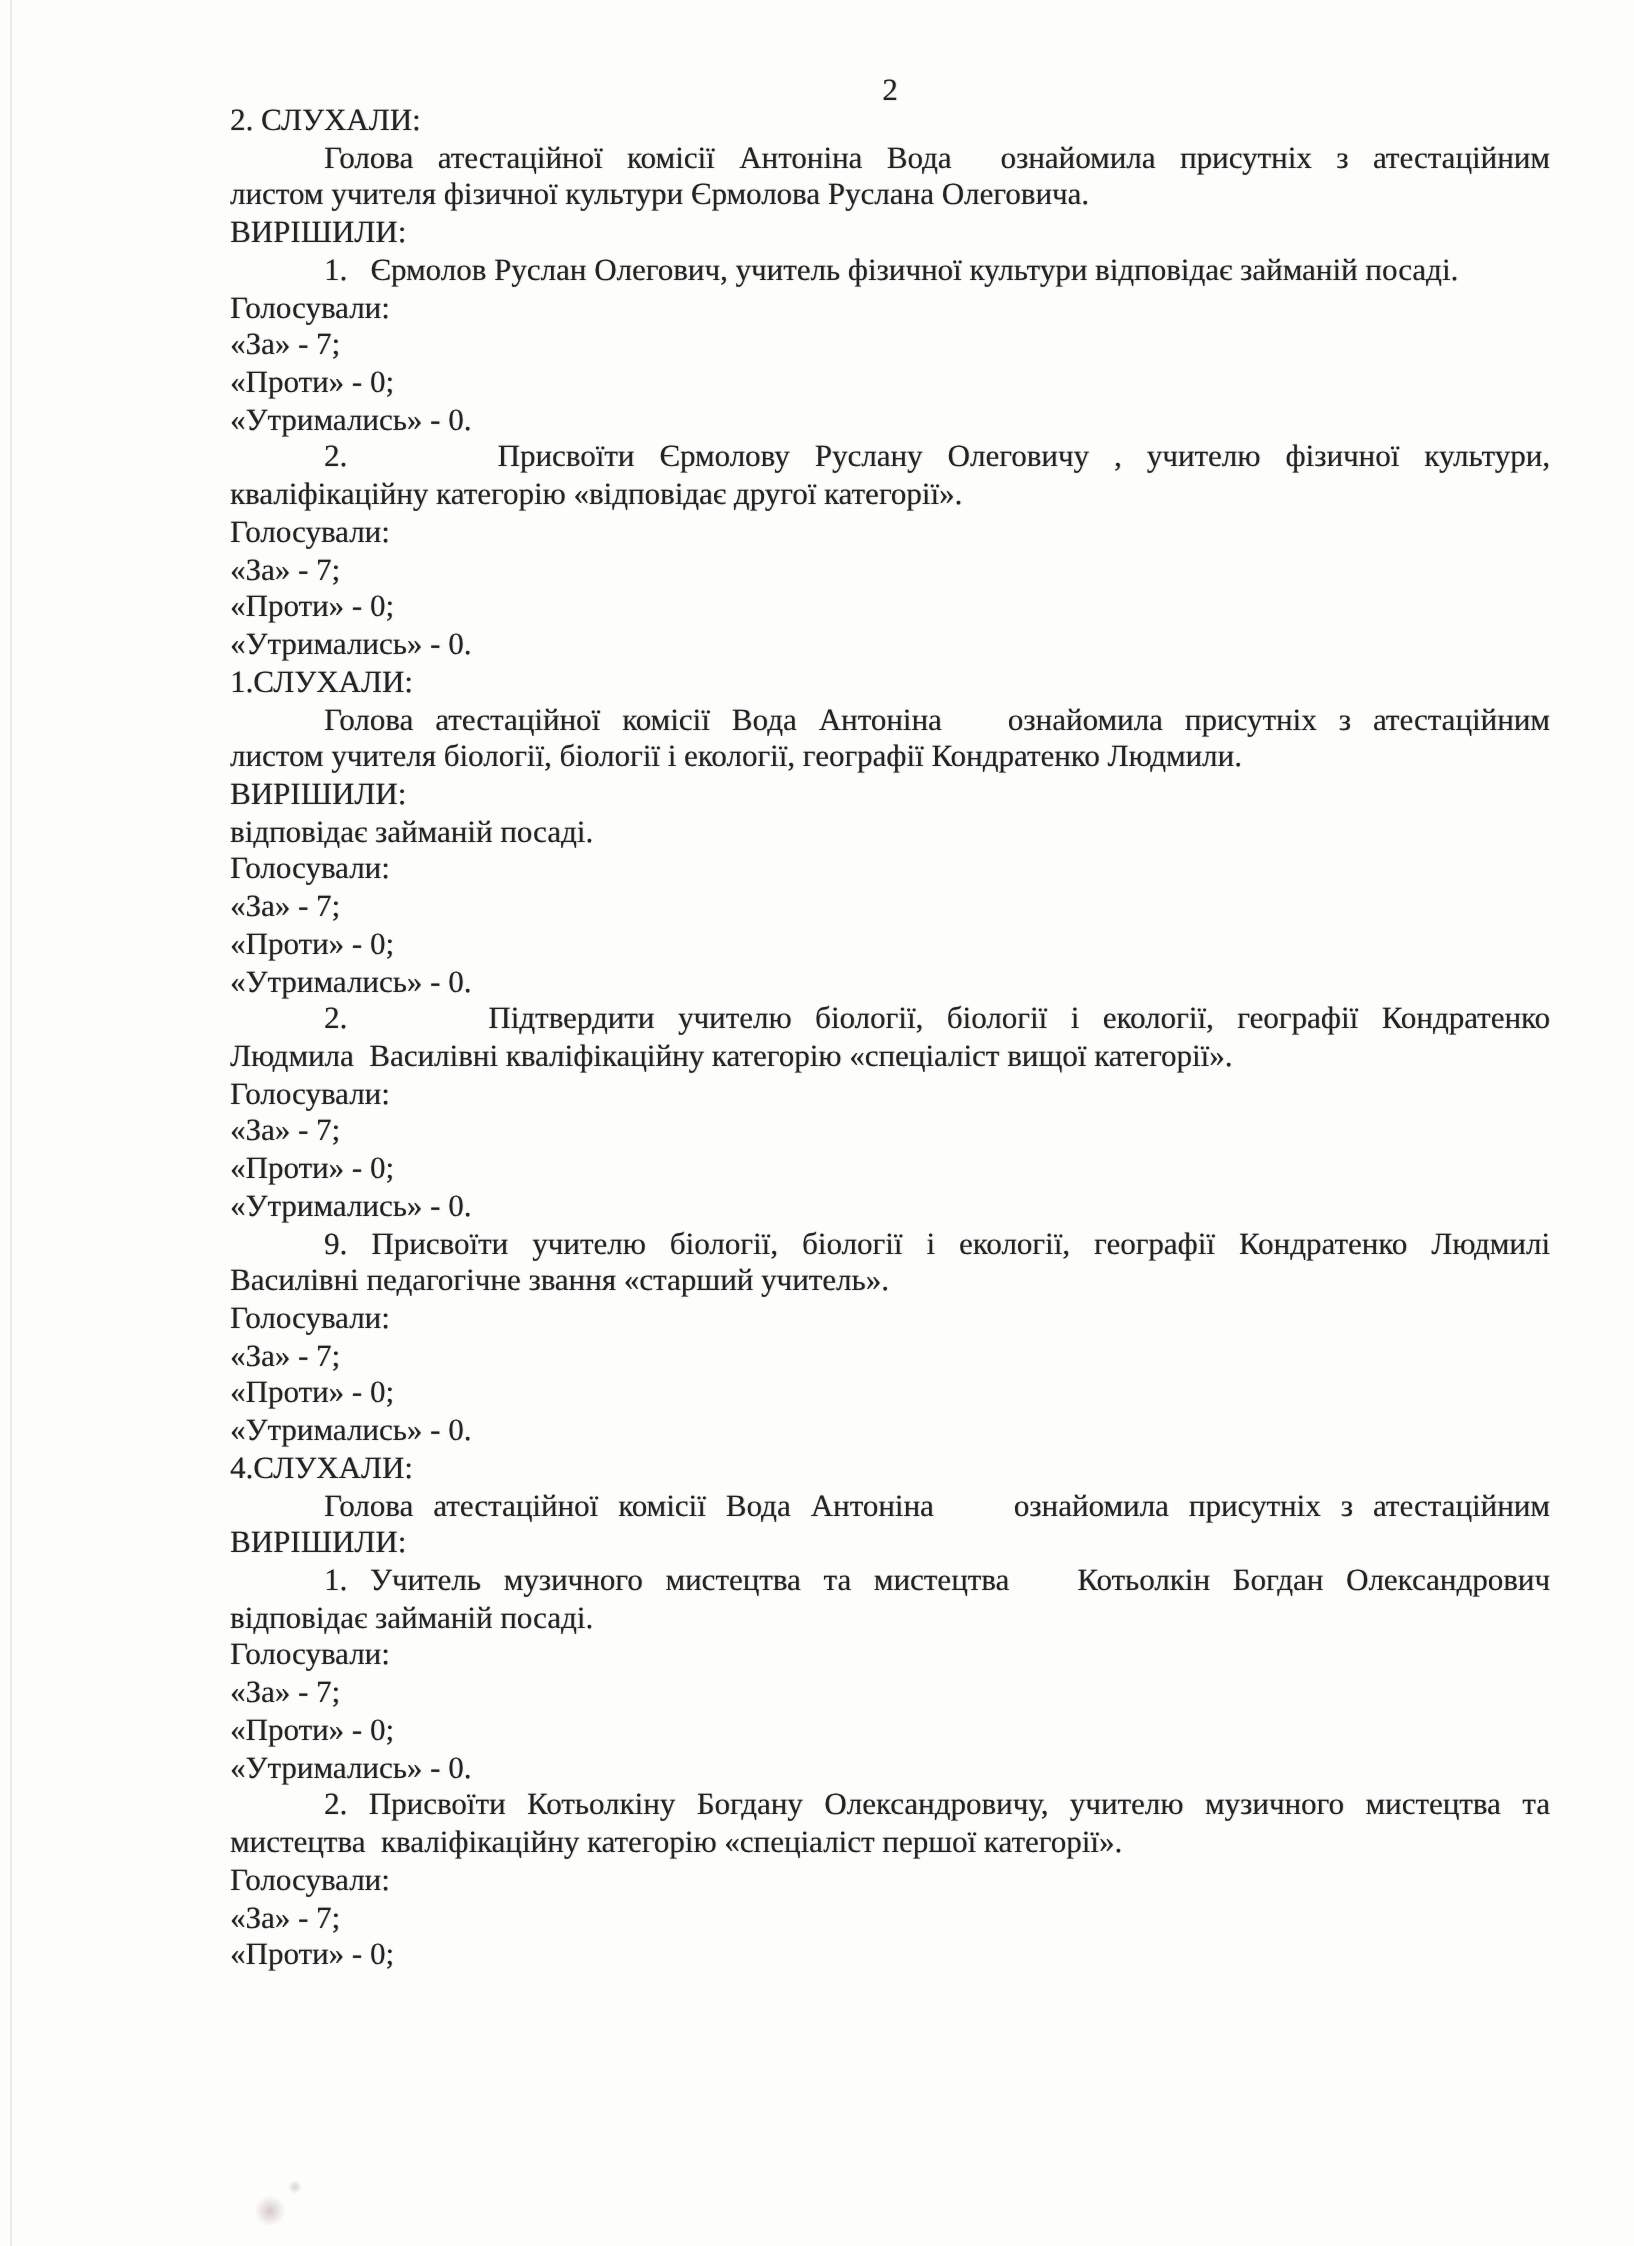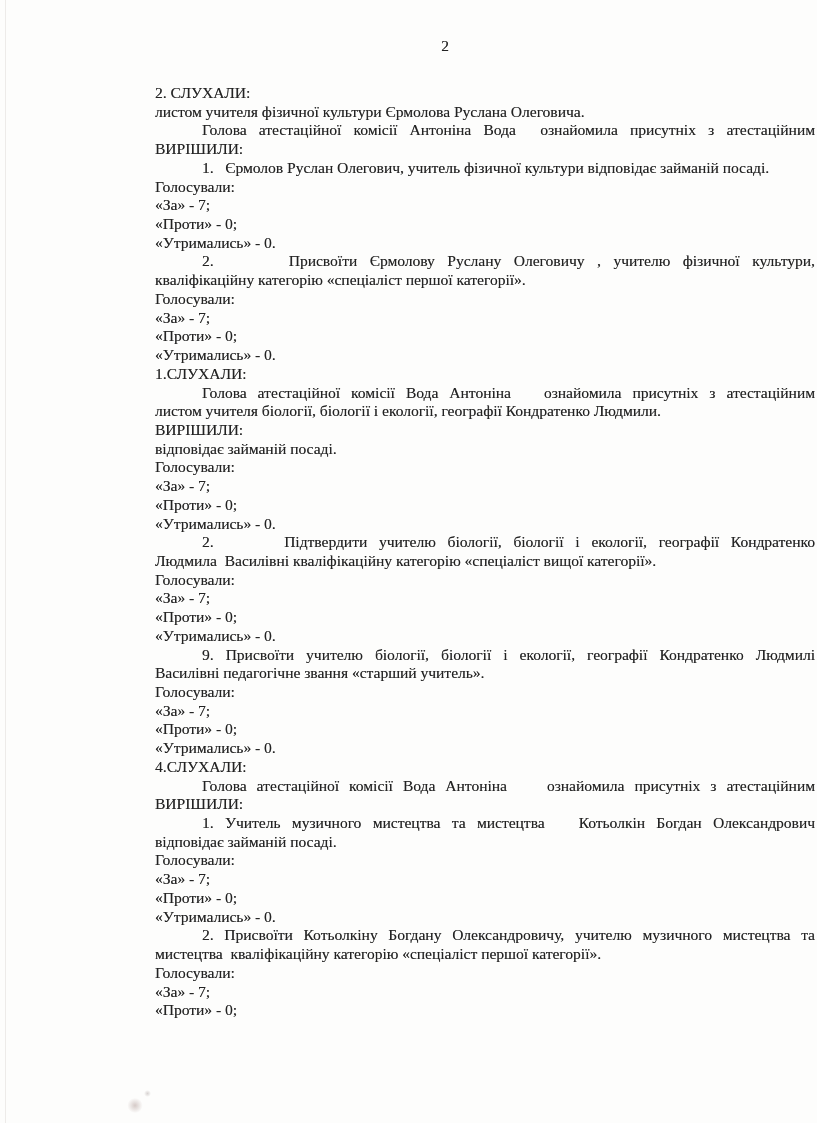--- a/index.html
+++ b/index.html
@@ -30,23 +30,22 @@
     top: 36px;
     left: 115px;
     width: 660px;
     text-align: center;
     font-size: 15.5px;
     line-height: 19px;
   }
   .doc-body {
     position: absolute;
     left: 115px;
-    top: 84px;
+    top: 52px;
     width: 660px;
-    margin-left: 40px;
   }
   .line {
     font-size: 15.5px;
     line-height: 18.72px;
     height: 18.72px;
     white-space: pre;
     overflow: hidden;
   }
   .line.indent {
     text-indent: 47px;
@@ -77,30 +76,30 @@
   }
 </style>
 </head>
 <body>
 
 <div class="page">
   <div class="edge-line"></div>
   <div class="page-number">2</div>
   <div class="doc-body">
       <div class="line plain">2. СЛУХАЛИ:</div>
+      <div class="line indent-justify">Голова атестаційної комісії Антоніна Вода&nbsp; ознайомила присутніх з атестаційним</div>
       <div class="line plain">листом учителя фізичної культури Єрмолова Руслана Олеговича.</div>
-      <div class="line indent-justify">Голова атестаційної комісії Антоніна Вода&nbsp; ознайомила присутніх з атестаційним</div>
       <div class="line plain">ВИРІШИЛИ:</div>
       <div class="line indent">1.&nbsp;&nbsp; Єрмолов Руслан Олегович, учитель фізичної культури відповідає займаній посаді.</div>
       <div class="line plain">Голосували:</div>
       <div class="line plain">«За» - 7;</div>
       <div class="line plain">«Проти» - 0;</div>
       <div class="line plain">«Утримались» - 0.</div>
       <div class="line indent-justify">2.&nbsp;&nbsp;&nbsp;&nbsp;&nbsp; Присвоїти Єрмолову Руслану Олеговичу , учителю фізичної культури,</div>
-      <div class="line plain">кваліфікаційну категорію «спеціаліст першої категорії».</div>
+      <div class="line plain">кваліфікаційну категорію «відповідає другої категорії».</div>
       <div class="line plain">Голосували:</div>
       <div class="line plain">«За» - 7;</div>
       <div class="line plain">«Проти» - 0;</div>
       <div class="line plain">«Утримались» - 0.</div>
       <div class="line plain">1.СЛУХАЛИ:</div>
       <div class="line indent-justify">Голова атестаційної комісії Вода Антоніна&nbsp;&nbsp; ознайомила присутніх з атестаційним</div>
       <div class="line plain">листом учителя біології, біології і екології, географії Кондратенко Людмили.</div>
       <div class="line plain">ВИРІШИЛИ:</div>
       <div class="line plain">відповідає займаній посаді.</div>
       <div class="line plain">Голосували:</div>

